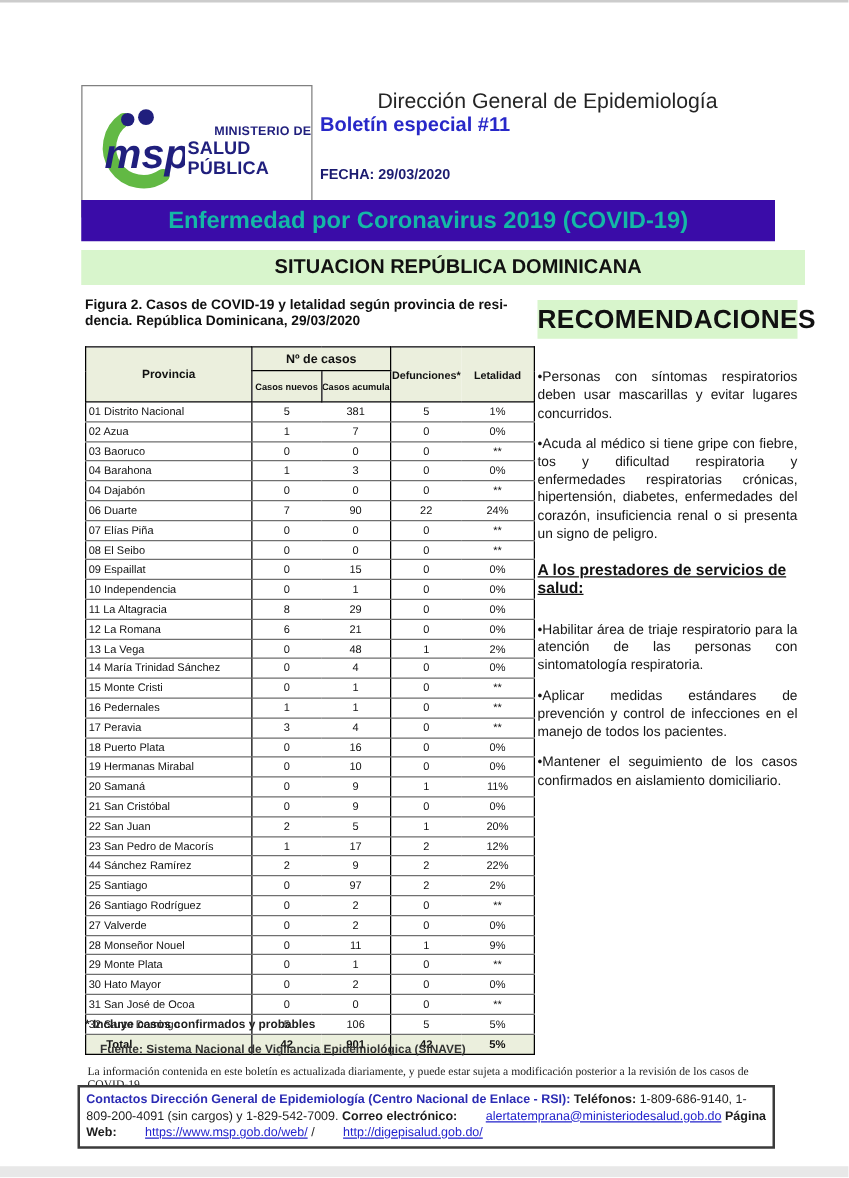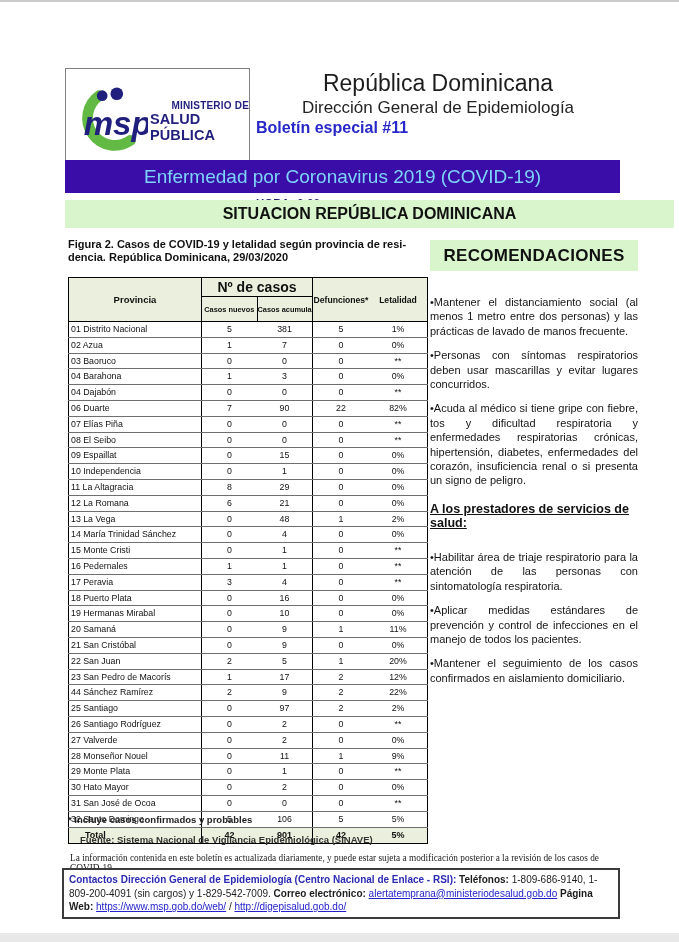--- a/index.html
+++ b/index.html
@@ -20,34 +20,34 @@
   .header-right { flex:1; display:flex; flex-direction:column; padding-left:6px; }
   .titles { text-align:center; margin-top:2px; }
   .title-main { font-size:23px; color:#1d1d1d; line-height:27px; }
   .title-sub  { font-size:17px; color:#242424; line-height:22px; }
   .bulletin-row { margin-top:auto; display:flex; align-items:baseline; gap:24px; padding-bottom:2px;flex-direction:column; }
   .bulletin { color:#2828c8; font-weight:bold; font-size:16px; }
   .datetime { color:#1b1b70; font-weight:bold; font-size:11.5px; }
 
   
   .banner-purple { position:absolute; left:65px; top:160px; width:555px; height:33px;
-    background:#3a0ca8; color:#7dd3fc; font-weight:normal; font-size:19px; text-align:center; line-height:33px; }
-  .banner-green { position:absolute; left:65px; top:200px; width:609px; height:28px;
-    background:#d8f5cc; color:#111; font-weight:bold; font-size:16px; text-align:center; line-height:28px; }
+    background:#3a0ca8; color:#14b8a6; font-weight:bold; font-size:19px; text-align:center; line-height:33px; }
+  .banner-green { position:absolute; left:65px; top:200px; width:555px; height:28px;
+    background:#d8f5cc; color:#111; font-weight:bold; font-size:16px; text-align:center; line-height:28px;padding-left:24px; }
 
   
   .fig-caption { position:absolute; left:68px; top:238px; width:360px; font-size:11px; font-weight:bold; line-height:13px; color:#111; }
 
   
   .tbl-wrap { position:absolute; left:68px; top:277px; }
   table.cases { border-collapse:collapse; width:356px; table-layout:fixed; border:1.5px solid #000; }
   table.cases th, table.cases td { padding:0; margin:0; overflow:hidden; white-space:nowrap; }
   table.cases thead th { background:#ebefdd; font-weight:bold; border:1px solid #000; color:#111; }
   th.h-prov { font-size:9.5px; width:132px; }
-  th.h-group { font-size:14px; height:18px; width:110px; }
+  th.h-group { font-size:10px; height:18px; width:110px; }
   th.h-sub1 { font-size:7.4px; width:46px; height:24px; }
   th.h-sub2 { font-size:7.4px; width:64px; }
   th.h-def  { font-size:8.6px; width:56px; border-right:none !important; }
   th.h-let  { font-size:8.6px; width:58px; border-left:none !important; }
   table.cases tbody td { font-size:8.8px; height:14.8px; line-height:14.8px; text-align:center; color:#111;
     border-bottom:1px solid #6f6f6f; }
   table.cases tbody td:first-child { text-align:left; padding-left:2px; border-right:1.5px solid #000; }
   table.cases tbody td:nth-child(3) { border-right:1.5px solid #000; }
   table.cases tfoot td { background:#ebefdd; font-weight:bold; font-size:9px; height:15.5px; line-height:15.5px;
     text-align:center; border-top:1.2px solid #000; color:#111; }
@@ -56,26 +56,26 @@
   .tbl-footnote { position:absolute; left:68px; top:814px; font-size:9.5px; font-weight:600; color:#222; }
 
   
   .fuente { position:absolute; left:80px; top:834px; font-size:9.5px; font-weight:bold; color:#333; }
   .disclaimer { position:absolute; left:70px; top:853px; width:545px; font-size:9.3px;
     font-family:"Liberation Serif", serif; color:#222; }
   .contact-box { position:absolute; left:62px; top:868px; width:544px; border:2px solid #3b3b3b;
     padding:3px 5px; font-size:10px; line-height:13.5px; color:#1c1c1c; background:#fff; }
   .contact-label { color:#2b2bb4; font-weight:bold; }
   .contact-bold { font-weight:bold; color:#1c1c1c; }
-  .link { color:#2222cc; text-decoration:underline; cursor:pointer; }
+  .link { color:#2222cc; text-decoration:underline; cursor:pointer;margin-left:20px; }
 
   
   .rec-col { position:absolute; left:430px; top:240px; width:208px; }
   .rec-title { background:#d8f5cc; height:31px; line-height:31px; text-align:center;
-    font-weight:bold; font-size:17px; color:#111; letter-spacing:0.3px; }
+    font-weight:bold; font-size:21px; color:#111; letter-spacing:0.3px; }
   .rec-section-title { font-size:12.5px; font-weight:bold; text-decoration:underline; color:#111; margin-top:14px; }
   .rec-body { margin-top:6px; }
   .rec-gap1 { height:18px; }
   .rec-item { font-size:11px; line-height:14.4px; text-align:justify; color:#151515; margin-bottom:10px; }
   .rec-item::before { content:"\2022 "; }
   .rec-sec2 { margin-top:14px; margin-bottom:20px; }
 </style>
 </head>
 <body>
 
@@ -93,21 +93,20 @@
 
         <text x="14" y="52" font-family="Liberation Sans, sans-serif" font-size="34" font-weight="bold" font-style="italic" fill="#201f7d">msp</text>
       </svg>
       <div class="logo-text">
         <span class="l1">MINISTERIO DE</span>
         <span class="l2">SALUD PÚBLICA</span>
       </div>
     </div>
     <div class="header-right">
       <div class="titles">
-        <div class="title-main">República Dominicana</div>
         <div class="title-sub">Dirección General de Epidemiología</div>
       </div>
       <div class="bulletin-row">
         <span class="bulletin">Boletín especial #11</span>
         <span class="datetime">FECHA: 29/03/2020</span>
         <span class="datetime">HORA: 6:00 pm</span>
       </div>
     </div>
   </div>
 
@@ -172,21 +171,21 @@
     <td>0</td>
     <td>0</td>
     <td>**</td>
   </tr>
 
   <tr>
     <td>06 Duarte</td>
     <td>7</td>
     <td>90</td>
     <td>22</td>
-    <td>82%</td>
+    <td>24%</td>
   </tr>
 
   <tr>
     <td>07 Elías Piña</td>
     <td>0</td>
     <td>0</td>
     <td>0</td>
     <td>**</td>
   </tr>
 
@@ -401,21 +400,20 @@
       </tfoot>
     </table>
   </div>
   <div class="tbl-footnote">* Incluye casos confirmados y probables</div>
 
   <div class="rec-col">
     <div class="rec-title">RECOMENDACIONES</div>
     <div class="rec-body">
       <div class="rec-gap1"></div>
       <div>
-  <div class="rec-item"><span>Mantener el distanciamiento social (al menos 1 metro entre dos personas) y las prácticas de lavado de manos frecuente.</span></div>
 
 
   <div class="rec-item"><span>Personas con síntomas respiratorios deben usar mascarillas y evitar lugares concurridos.</span></div>
 
   <div class="rec-item"><span>Acuda al médico si tiene gripe con fiebre, tos y dificultad respiratoria y enfermedades respiratorias crónicas, hipertensión, diabetes, enfermedades del corazón, insuficiencia renal o si presenta un signo de peligro.</span></div>
 </div>
       <div class="rec-section-title rec-sec2">A los prestadores de servicios de salud:</div>
       <div>
   <div class="rec-item"><span>Habilitar área de triaje respiratorio para la atención de las personas con sintomatología respiratoria.</span></div>
 

